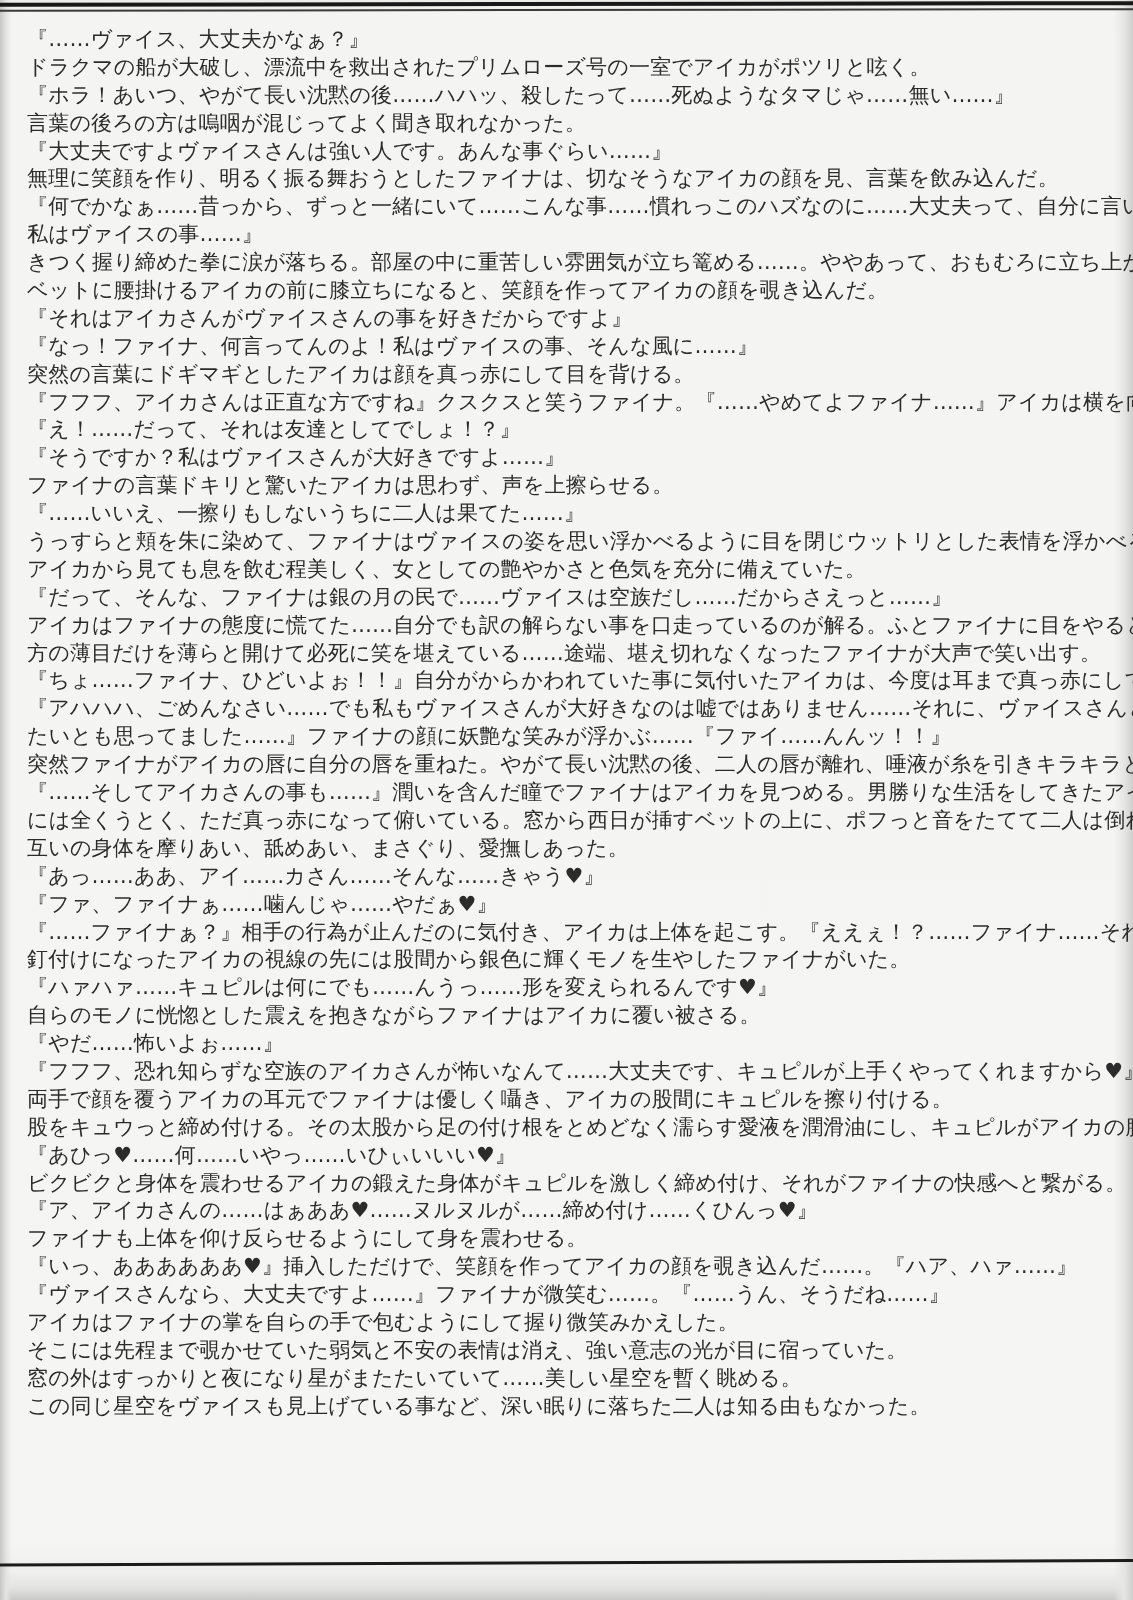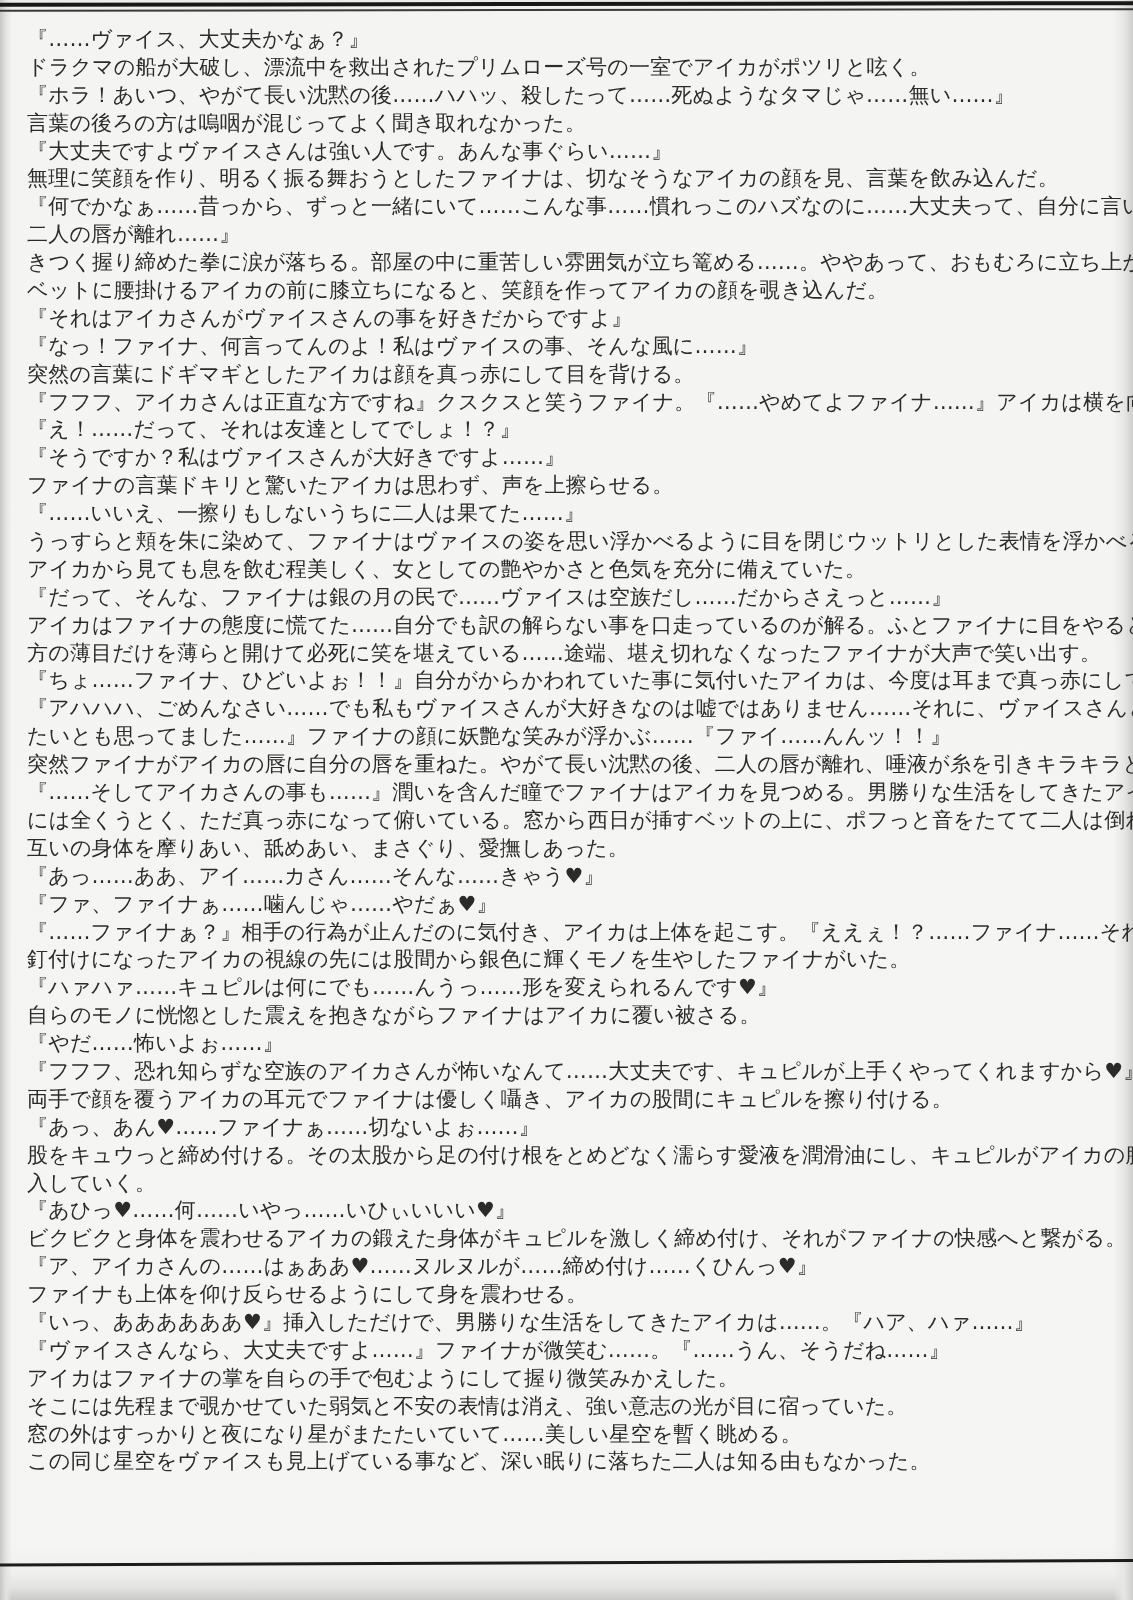--- a/index.html
+++ b/index.html
@@ -70,21 +70,21 @@
   <div class="rule-top-thick"></div>
   <div class="rule-top-thin"></div>
   <div class="text-block">
       <p class="line">『……ヴァイス、大丈夫かなぁ？』</p>
       <p class="line">ドラクマの船が大破し、漂流中を救出されたプリムローズ号の一室でアイカがポツリと呟く。</p>
       <p class="line">『ホラ！あいつ、やがて長い沈黙の後……ハハッ、殺したって……死ぬようなタマじゃ……無い……』</p>
       <p class="line">言葉の後ろの方は嗚咽が混じってよく聞き取れなかった。</p>
       <p class="line">『大丈夫ですよヴァイスさんは強い人です。あんな事ぐらい……』</p>
       <p class="line">無理に笑顔を作り、明るく振る舞おうとしたファイナは、切なそうなアイカの顔を見、言葉を飲み込んだ。</p>
       <p class="line">『何でかなぁ……昔っから、ずっと一緒にいて……こんな事……慣れっこのハズなのに……大丈夫って、自分に言い聞かせる程、心配</p>
-      <p class="line">二人の唇が離れ……』</p>
+      <p class="line">私はヴァイスの事……』</p>
       <p class="line">きつく握り締めた拳に涙が落ちる。部屋の中に重苦しい雰囲気が立ち篭める……。ややあって、おもむろに立ち上がったファイナは、</p>
       <p class="line">ベットに腰掛けるアイカの前に膝立ちになると、笑顔を作ってアイカの顔を覗き込んだ。</p>
       <p class="line">『それはアイカさんがヴァイスさんの事を好きだからですよ』</p>
       <p class="line">『なっ！ファイナ、何言ってんのよ！私はヴァイスの事、そんな風に……』</p>
       <p class="line">突然の言葉にドギマギとしたアイカは顔を真っ赤にして目を背ける。</p>
       <p class="line">『フフフ、アイカさんは正直な方ですね』クスクスと笑うファイナ。『……やめてよファイナ……』アイカは横を向いた。</p>
       <p class="line">『え！……だって、それは友達としてでしょ！？』</p>
       <p class="line">『そうですか？私はヴァイスさんが大好きですよ……』</p>
       <p class="line">ファイナの言葉ドキリと驚いたアイカは思わず、声を上擦らせる。</p>
       <p class="line">『……いいえ、一擦りもしないうちに二人は果てた……』</p>
@@ -102,28 +102,26 @@
       <p class="line">互いの身体を摩りあい、舐めあい、まさぐり、愛撫しあった。</p>
       <p class="line">『あっ……ああ、アイ……カさん……そんな……きゃう♥』</p>
       <p class="line">『ファ、ファイナぁ……噛んじゃ……やだぁ♥』</p>
       <p class="line">『……ファイナぁ？』相手の行為が止んだのに気付き、アイカは上体を起こす。『ええぇ！？……ファイナ……それって！』</p>
       <p class="line">釘付けになったアイカの視線の先には股間から銀色に輝くモノを生やしたファイナがいた。</p>
       <p class="line">『ハァハァ……キュピルは何にでも……んうっ……形を変えられるんです♥』</p>
       <p class="line">自らのモノに恍惚とした震えを抱きながらファイナはアイカに覆い被さる。</p>
       <p class="line">『やだ……怖いよぉ……』</p>
       <p class="line">『フフフ、恐れ知らずな空族のアイカさんが怖いなんて……大丈夫です、キュピルが上手くやってくれますから♥』</p>
       <p class="line">両手で顔を覆うアイカの耳元でファイナは優しく囁き、アイカの股間にキュピルを擦り付ける。</p>
-      <p class="line">『あっ、あん♥……ファイナぁ……切ないよぉ……』</p>
       <p class="line">股をキュウっと締め付ける。その太股から足の付け根をとめどなく濡らす愛液を潤滑油にし、キュピルがアイカの膣内（なか）に侵</p>
-      <p class="line">入していく。</p>
       <p class="line">『あひっ♥……何……いやっ……いひぃいいい♥』</p>
       <p class="line">ビクビクと身体を震わせるアイカの鍛えた身体がキュピルを激しく締め付け、それがファイナの快感へと繋がる。</p>
       <p class="line">『ア、アイカさんの……はぁああ♥……ヌルヌルが……締め付け……くひんっ♥』</p>
       <p class="line">ファイナも上体を仰け反らせるようにして身を震わせる。</p>
-      <p class="line">『いっ、ああああああ♥』挿入しただけで、男勝りな生活をしてきたアイカは……。『ハア、ハァ……』</p>
+      <p class="line">『いっ、ああああああ♥』挿入しただけで、笑顔を作ってアイカの顔を覗き込んだ……。『ハア、ハァ……』</p>
       <p class="line">『ヴァイスさんなら、大丈夫ですよ……』ファイナが微笑む……。『……うん、そうだね……』</p>
       <p class="line">アイカはファイナの掌を自らの手で包むようにして握り微笑みかえした。</p>
       <p class="line">そこには先程まで覗かせていた弱気と不安の表情は消え、強い意志の光が目に宿っていた。</p>
       <p class="line">窓の外はすっかりと夜になり星がまたたいていて……美しい星空を暫く眺める。</p>
       <p class="line">この同じ星空をヴァイスも見上げている事など、深い眠りに落ちた二人は知る由もなかった。</p>
     </div>
   <div class="rule-bottom"></div>
 </div>
 
 </body></html>

